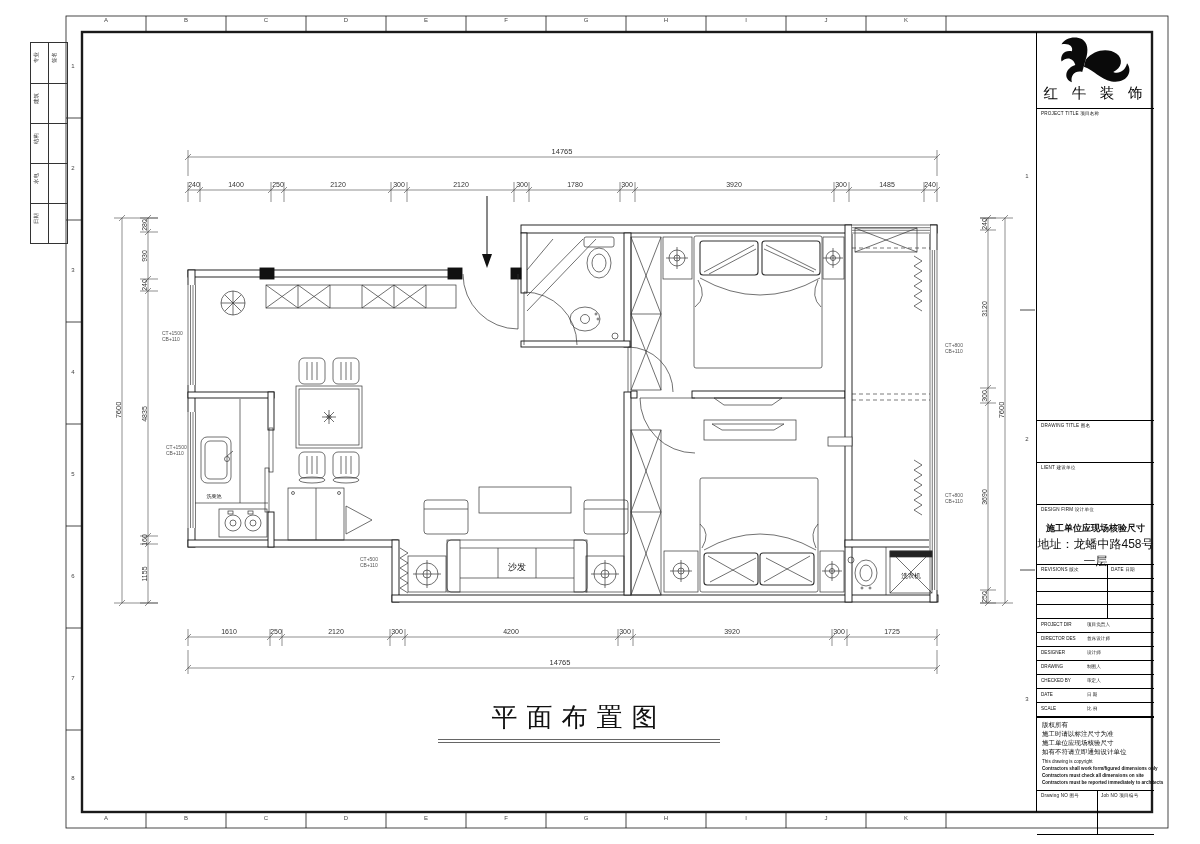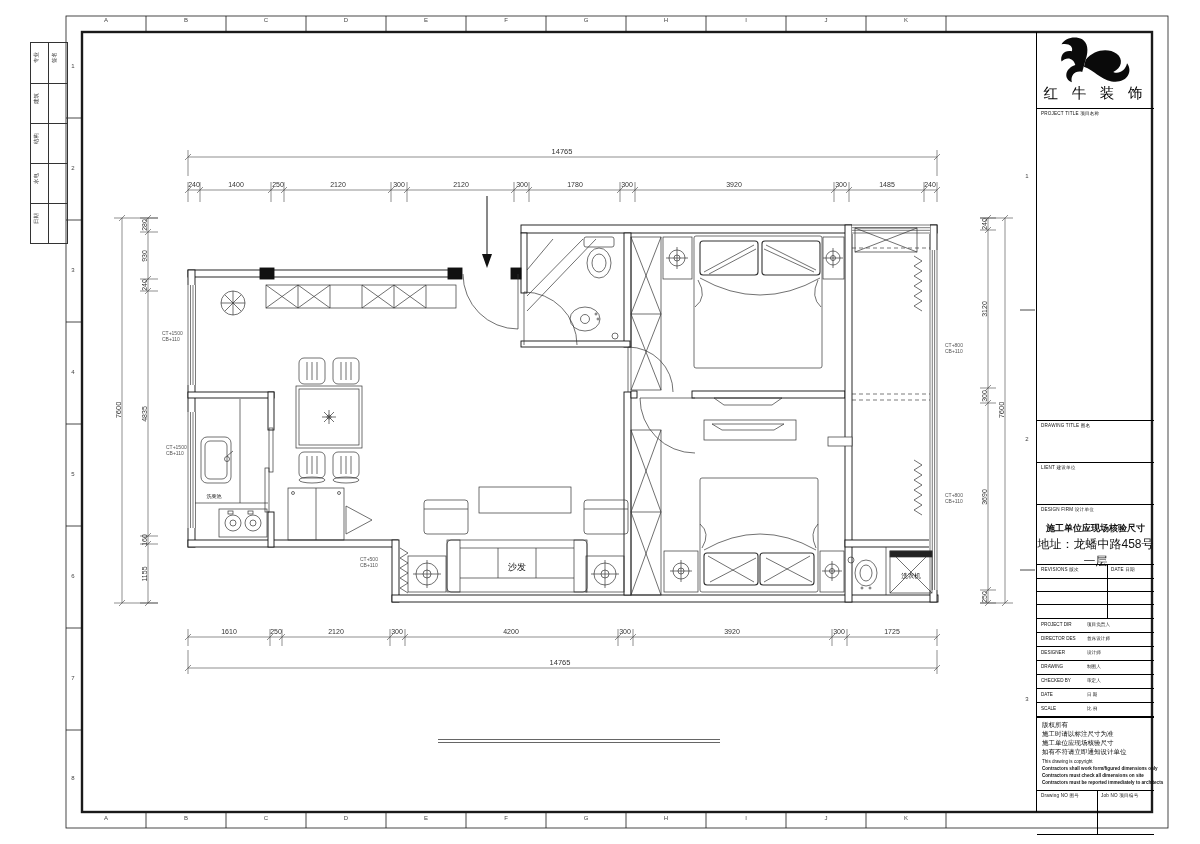--- a/index.html
+++ b/index.html
@@ -387,20 +387,21 @@
 </div>
 <div class="ann" style="left:945px;top:342px">
   <div>CT+800</div>
   <div>CB+110</div>
 </div>
 <div class="ann" style="left:945px;top:492px">
   <div>CT+800</div>
   <div>CB+110</div>
 </div>
 
+<div id="plan-title">平面布置图</div>
 <div class="tline" style="top:739px"></div>
 <div class="tline" style="top:742px"></div>
 
 <div id="tb">
   <svg width="92" height="50" style="position:absolute;left:13px;top:2px" viewBox="0 0 92 58">
     <path fill="#0a0a0a" d="M30,6 C22,2 10,4 6,12 C14,10 20,14 18,20 C10,18 4,24 6,32 C12,26 20,28 22,36 C10,40 8,52 18,56 C16,48 22,42 30,44 L34,30 C38,18 36,10 30,6 Z"></path>
     <path fill="#0a0a0a" d="M34,30 C44,18 60,16 70,23 C78,29 76,40 66,44 C72,47 80,43 82,34 C90,45 80,58 64,55 C50,52 44,42 32,38 Z"></path>
   </svg>
   <div id="logo-name">红 牛 装 饰</div>
 

